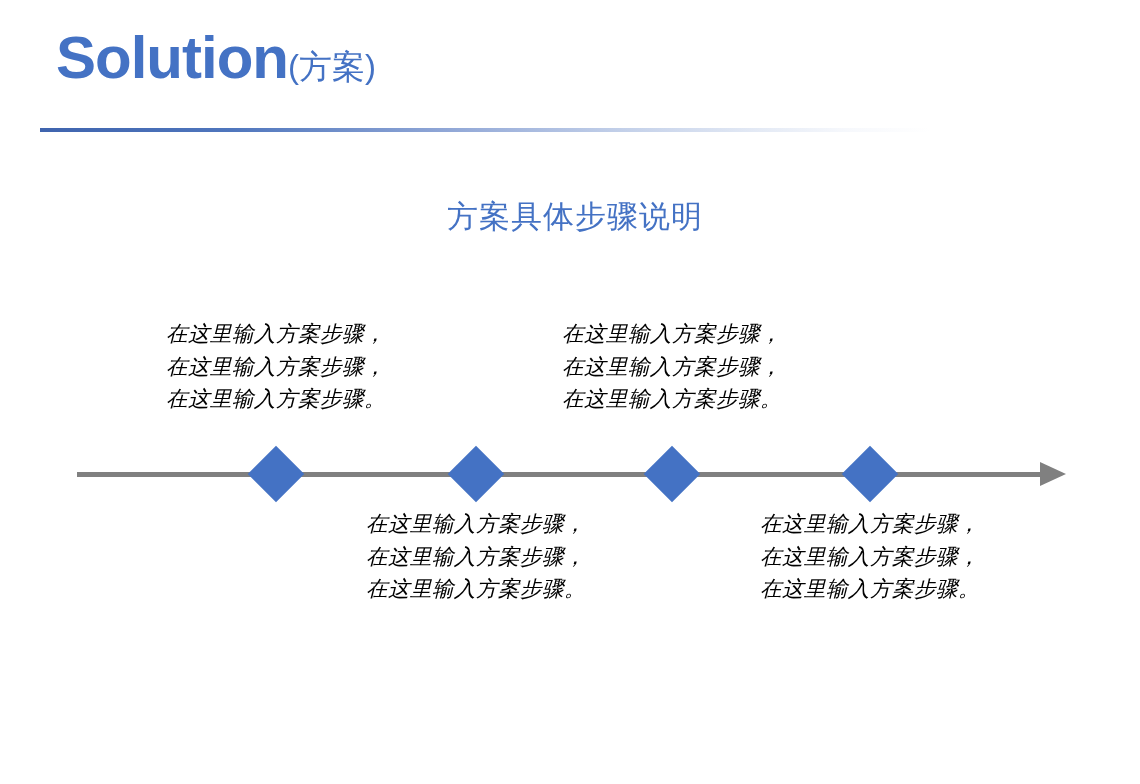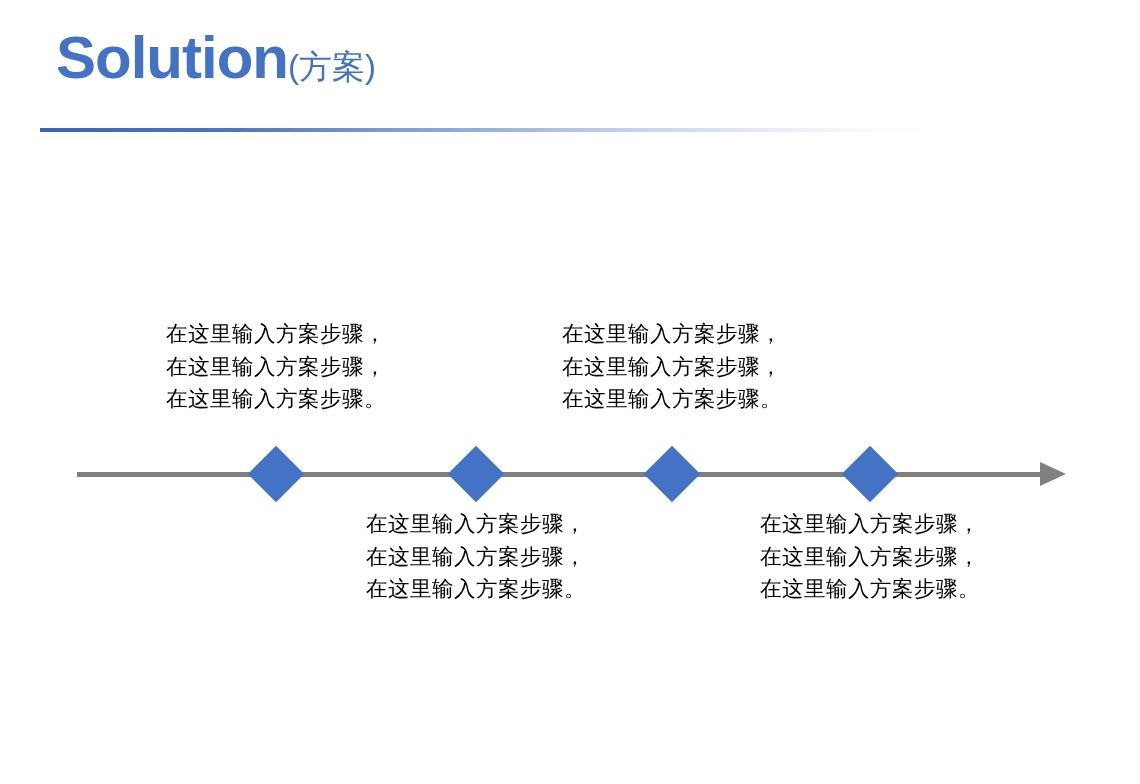--- a/index.html
+++ b/index.html
@@ -107,34 +107,36 @@
 
   
   .step-text {
     position: absolute;
     width: 232px;
     text-align: center;
     font-size: 21.5px;
     line-height: 1.52;
     color: #000000;
     letter-spacing: 0.5px;
+    font-style: italic;
   }
   .step-text.above { top: 318px; }
   .step-text.below { top: 508px; }
 </style>
 </head>
 <body>
 
 <div id="slide">
 
   <div class="slide-title">
     <span class="title-en">Solution</span><span class="title-cn">(方案)</span>
   </div>
   <div class="title-rule"></div>
 
+  <div class="section-subtitle">方案具体步骤说明</div>
 
   <div class="timeline">
     <div class="tl-axis"></div>
     <div class="tl-arrowhead"></div>
 
     <div class="tl-node" style="left:256px;"></div>
     <div class="tl-node" style="left:456px;"></div>
     <div class="tl-node" style="left:652px;"></div>
     <div class="tl-node" style="left:850px;"></div>
   </div>

